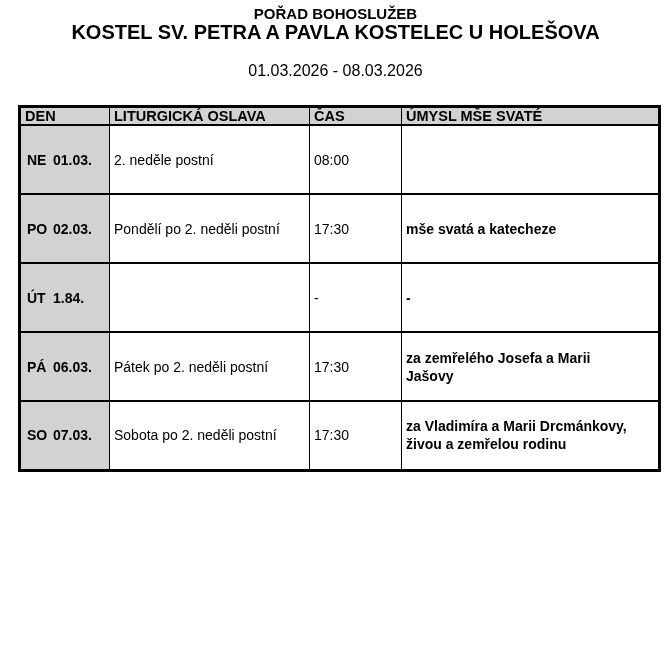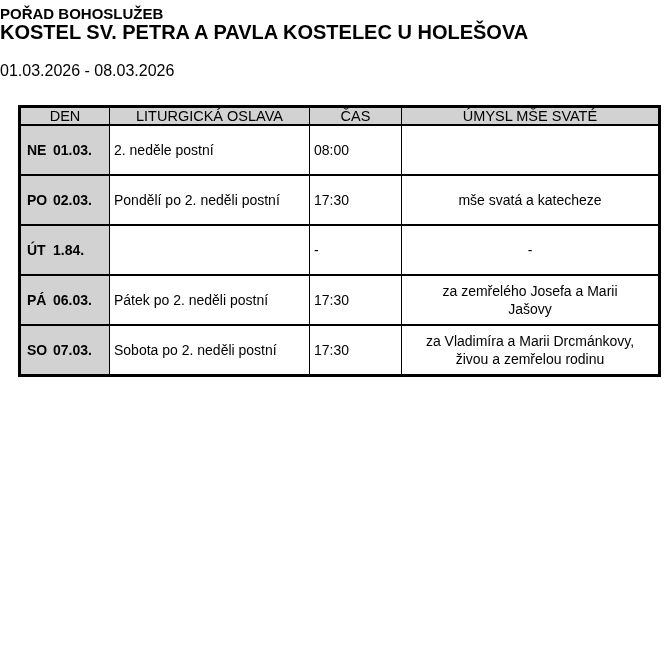--- a/index.html
+++ b/index.html
@@ -12,21 +12,21 @@
     margin: 0;
     padding: 0;
     background: #ffffff;
     width: 671px;
     height: 655px;
     font-family: "Liberation Sans", sans-serif;
     color: var(--text-color);
     overflow: hidden;
   }
   .doc-header {
-    text-align: left;
+    text-align: center;
     padding-top: 4px;
   }
   .doc-title {
     font-size: 15px;
     font-weight: bold;
     line-height: 19px;
   }
   .doc-subtitle {
     font-size: 20px;
     font-weight: bold;
@@ -48,50 +48,50 @@
   }
   th, td {
     border: 1px solid var(--border-color);
     padding: 0 4px;
     overflow: hidden;
   }
   thead th {
     background: var(--header-bg);
     height: 16px;
     font-size: 14.5px;
-    font-weight: normal;
-    text-align: center;
+    font-weight: bold;
+    text-align: left;
     vertical-align: middle;
     border-bottom-width: 2px;
   }
   tbody td {
-    height: 50px;
+    height: 69px;
     font-size: 14px;
     vertical-align: middle;
     border-top-width: 2px;
   }
   td.day-cell {
     background: var(--header-bg);
     font-weight: bold;
     text-align: left;
     padding-left: 6px;
     white-space: nowrap;
   }
   td.day-cell .day-abbr {
     display: inline-block;
     min-width: 26px;
   }
   td.celebration-cell {
   }
   td.time-cell {
   }
   td.intention-cell {
-    text-align: center;
     white-space: pre-line;
     line-height: 18px;
+    font-weight: bold;
   }
 </style>
 </head>
 <body>
 
 <div class="doc-header">
   <div class="doc-title">POŘAD BOHOSLUŽEB</div>
   <div class="doc-subtitle">KOSTEL SV. PETRA A PAVLA KOSTELEC U HOLEŠOVA</div>
   <div class="doc-daterange">01.03.2026 - 08.03.2026</div>
 </div>

